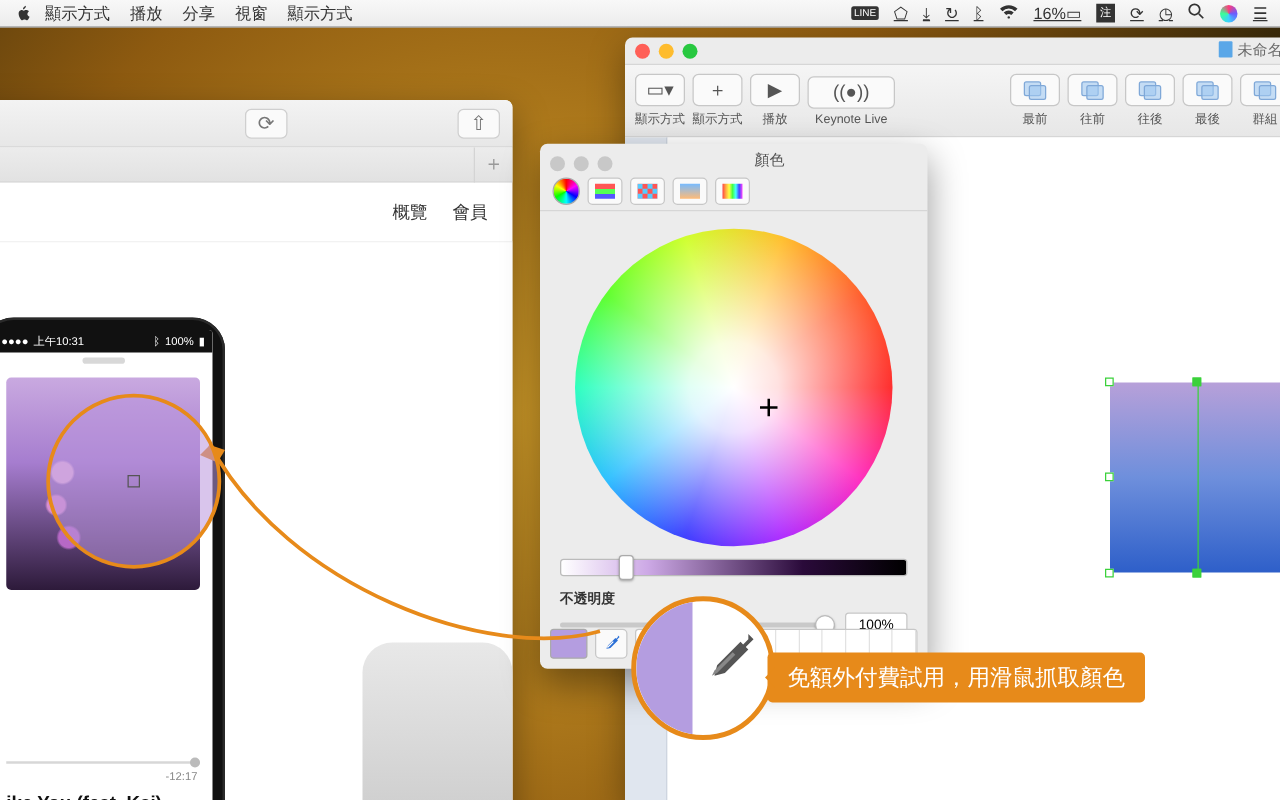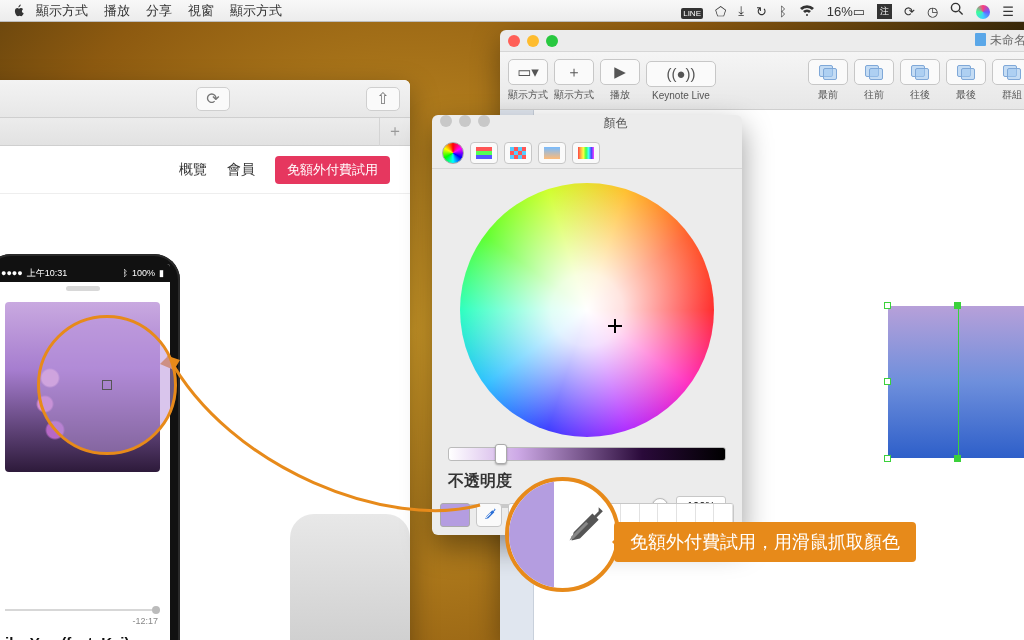--- a/index.html
+++ b/index.html
@@ -2,21 +2,21 @@
 <html><head>
 <meta charset="utf-8">
 <style>
 * { margin: 0; padding: 0; box-sizing: border-box; font-family: -apple-system, "Helvetica Neue", Arial, sans-serif; }
 body { width: 1024px; height: 640px; overflow: hidden; position: relative; background: #888; }
 
 
 .menubar { position: absolute; top: 0; left: 0; right: 0; height: 22px; background: linear-gradient(#f8f8f8,#ececec); border-bottom: 1px solid #bdbdbd; display: flex; align-items: center; font-size: 13px; color: #333; z-index: 50; }
 .menubar .apple { width: 14px; height: 14px; margin: 0 10px 0 12px; }
 .menubar .menus { display: flex; gap: 16px; }
-.menubar .right { margin-left: auto; display: flex; align-items: flex-end; gap: 12px; padding-right: 10px; }
+.menubar .right { margin-left: auto; display: flex; align-items: center; gap: 12px; padding-right: 10px; text-decoration: underline; }
 
 
 .wallpaper { position: absolute; top: 22px; left: 0; right: 0; bottom: 0; background: radial-gradient(circle at 40% 50%, #d6a02a 0%, #8d5a10 60%, #3a2a0a 100%); z-index: 0; }
 .wallpaper::before { content:""; position:absolute; inset:0; background:
   radial-gradient(circle at 20% 30%, rgba(255,220,120,.6) 0 8px, transparent 12px),
   radial-gradient(circle at 70% 60%, rgba(255,210,100,.5) 0 10px, transparent 14px),
   radial-gradient(circle at 45% 80%, rgba(180,120,30,.7) 0 12px, transparent 18px); }
 
 
 .safari { position: absolute; top: 80px; left: -210px; width: 620px; height: 600px; background: #fff; border-radius: 6px; box-shadow: 0 10px 28px rgba(0,0,0,.35); z-index: 10; overflow: hidden; }
@@ -69,37 +69,37 @@
 .kn-shape { position:absolute; left:354px; top:196px; width:140px; height:152px; background:linear-gradient(180deg,#b7a0d9 0%, #6e8fdc 50%, #2e5fc9 100%); }
 .kn-shape .h { position:absolute; width:7px; height:7px; background:#fff; border:1px solid #3bd13b; }
 .kn-shape .h.g { background:#3bd13b; }
 .kn-shape .h1{left:-4px;top:-4px;} .kn-shape .h2{left:50%;top:-4px;margin-left:-4px;background:#3bd13b;}
 .kn-shape .h4{left:-4px;top:50%;margin-top:-4px;}
 .kn-shape .h6{left:-4px;bottom:-4px;} .kn-shape .h7{left:50%;bottom:-4px;margin-left:-4px;background:#3bd13b;}
 .kn-shape .vline{position:absolute;left:50%;top:0;bottom:0;width:1px;background:#3bd13b;}
 
 
 .colorpanel { position:absolute; top:115px; left:432px; width:310px; height:420px; background:#ececec; border-radius:6px; box-shadow:0 12px 30px rgba(0,0,0,.4); z-index:30; }
-.cp-title { height:22px; display:flex; align-items:flex-start; padding:0 8px; gap:7px; }
+.cp-title { height:22px; display:flex; align-items:flex-end; padding:0 8px; gap:7px; }
 .cp-title .traffic span { background:#c8c8c8; }
 .cp-title .t { flex:1; text-align:center; font-size:12px; color:#555; }
 .cp-tabs { height:32px; display:flex; align-items:center; gap:6px; padding:0 10px; border-bottom:1px solid #d6d6d6; }
 .cp-tab { width:28px; height:22px; border:1px solid #c7c7c7; border-radius:4px; display:flex; align-items:center; justify-content:center; background:#fafafa; }
 .cp-tab.active { background:#d8d8d8; border-color:#aaa; }
 .cp-wheel-wrap { padding:14px 28px 10px; }
 .cp-wheel { width:254px; height:254px; border-radius:50%; position:relative;
   background: conic-gradient(from 90deg, #ff3030, #ff30c0, #b030ff, #4040ff, #30c0ff, #30ffc0, #60ff30, #d0ff30, #ffc030, #ff6030, #ff3030); }
 .cp-wheel::after { content:""; position:absolute; inset:0; border-radius:50%; background:radial-gradient(circle at 50% 50%, #fff 0%, rgba(255,255,255,.85) 20%, rgba(255,255,255,0) 70%); }
 .cp-cursor { position:absolute; left:148px; top:136px; width:14px; height:14px; z-index:2; }
 .cp-cursor::before,.cp-cursor::after{content:"";position:absolute;background:#000;}
 .cp-cursor::before{left:6px;top:0;width:2px;height:14px;}
 .cp-cursor::after{left:0;top:6px;width:14px;height:2px;}
 .cp-bright { margin:0 16px; height:14px; border:1px solid #bbb; border-radius:3px; background:linear-gradient(90deg,#fff,#cda9e6 25%,#2a0a3a 70%,#000); position:relative; }
 .cp-bright .knob { position:absolute; left:46px; top:-4px; width:12px; height:20px; background:#fff; border:1px solid #aaa; border-radius:3px; box-shadow:0 1px 2px rgba(0,0,0,.3); }
-.cp-opacity-label { font-size:16px; color:#333; padding:10px 16px 4px; font-weight:600; }
+.cp-opacity-label { font-size:11px; color:#333; padding:10px 16px 4px; font-weight:600; }
 .cp-opacity { margin:0 16px; display:flex; align-items:center; gap:8px; }
 .cp-opacity .track { flex:1; height:4px; background:#c9c9c9; border-radius:2px; position:relative; }
 .cp-opacity .track .knob { position:absolute; right:0; top:-6px; width:16px; height:16px; background:#fff; border:1px solid #bbb; border-radius:50%; box-shadow:0 1px 2px rgba(0,0,0,.3); }
 .cp-opacity .val { width:50px; height:20px; border:1px solid #c7c7c7; background:#fff; border-radius:3px; font-size:11px; text-align:center; line-height:18px; }
 .cp-swatches { position:absolute; left:8px; right:8px; bottom:8px; height:24px; display:flex; }
 .cp-swcurrent { width:30px; height:24px; background:#b49de0; border:1px solid #aaa; border-radius:3px; }
 .cp-eyedrop { width:26px; height:24px; margin:0 6px; border:1px solid #c7c7c7; border-radius:4px; background:#fafafa; display:flex; align-items:center; justify-content:center; }
 .cp-palette { flex:1; display:grid; grid-template-columns:repeat(12,1fr); border:1px solid #c7c7c7; border-radius:3px; background:#fff; }
 .cp-palette div { border-right:1px solid #e2e2e2; border-bottom:1px solid #e2e2e2; }
 
@@ -239,21 +239,20 @@
     <div style="width:120px"></div>
     <div class="pill">⇧</div>
   </div>
   <div class="safari-tabs">
     <div class="tab">c - Apple (台灣)</div>
     <div class="add">＋</div>
   </div>
   <div class="safari-subnav">
     <a>概覽</a>
     <a>會員</a>
-    <span class="cta">免額外付費試用</span>
   </div>
   <div class="safari-body">
     <div class="iphone">
       <div class="iphone-screen">
         <div class="iphone-status">
           <span>●●●●</span>
           <span>上午10:31</span>
           <span class="mid"></span>
           <span>ᛒ</span>
           <span>100%</span>

